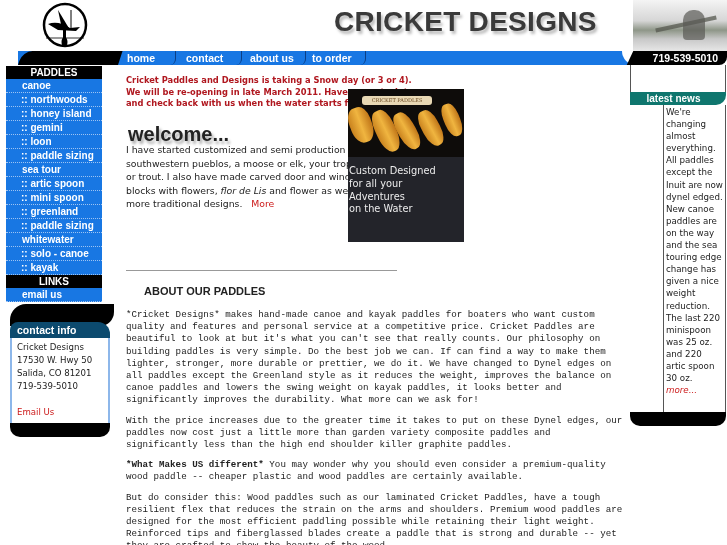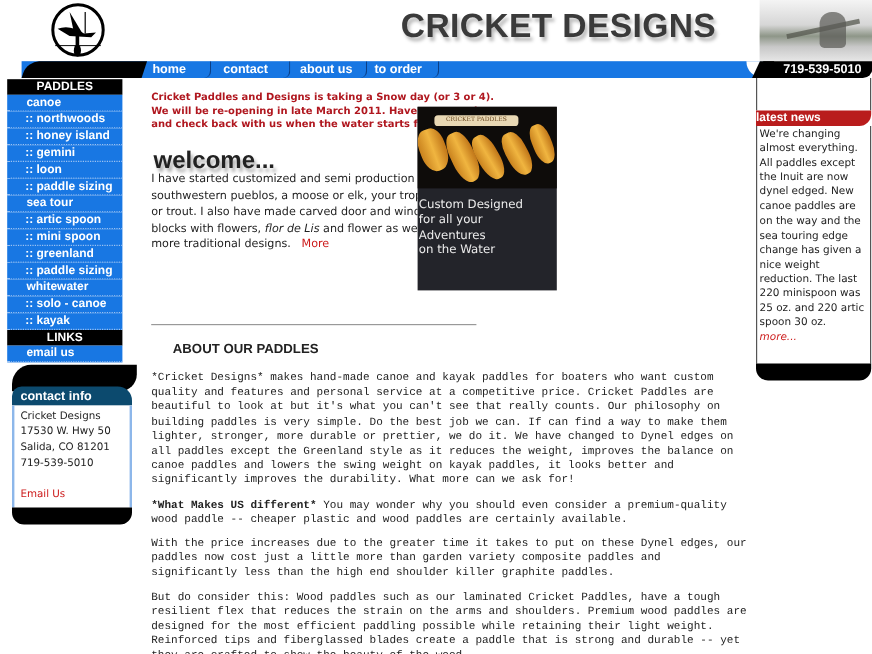--- a/index.html
+++ b/index.html
@@ -48,22 +48,22 @@
   .promo-text { position: absolute; left: 1px; top: 76px; color: #ececec; font-size: 9.8px; line-height: 12.8px; }
 
   .divider { position: absolute; left: 126px; top: 270px; width: 271px; border-top: 1px solid #999; }
   .about-title { position: absolute; left: 144px; top: 285px; font-family: "Liberation Sans", sans-serif; font-weight: bold; font-size: 11px; color: #222; }
   .body-text { position: absolute; left: 126px; top: 309px; width: 500px; font-size: 9.2px; line-height: 12.2px; color: #222; font-family: Liberation Mono, monospace; }
   .body-text p { margin-bottom: 8px; }
 
   
   .news-box { position: absolute; left: 630px; top: 65px; width: 96px; }
   .news-top { height: 27px; border-left: 1px solid #555; border-right: 1px solid #555; }
-  .news-head { height: 13px; background: #b91c1c; color: #fff; font-family: "Liberation Sans", sans-serif; font-weight: bold; font-size: 10px; line-height: 13px; text-align: left; padding-right: 9px; border-radius: 0 0 10px 0; }
-  .news-body { border-left: 1px solid #555; border-right: 1px solid #555; padding: 1px 2px 16px 2px; font-size: 8.7px; line-height: 12.1px; color: #222; }
+  .news-head { height: 13px; background: #0f766e; color: #fff; font-family: "Liberation Sans", sans-serif; font-weight: bold; font-size: 10px; line-height: 13px; text-align: center; padding-right: 9px; border-radius: 0 0 10px 0; }
+  .news-body { border-left: 1px solid #555; border-right: 1px solid #555; padding: 1px 2px 16px 2px; font-size: 8.7px; line-height: 12.1px; color: #222; margin-left: 33px; }
   .news-body .more { color: #cc1a1a; font-style: italic; cursor: pointer; }
   .news-foot { height: 14px; background: #000; border-radius: 0 0 10px 10px; }
 </style>
 </head>
 <body>
 
 <div class="logo">
   <svg width="50" height="48" viewBox="0 0 50 48">
     <circle cx="25" cy="23" r="21" fill="#fff" stroke="#000" stroke-width="2.5"></circle>
     <path d="M18 8 L30 28 L22 27 Z" fill="#000"></path>
@@ -157,22 +157,22 @@
     <div>Adventures</div>
     <div>on the Water</div>
   </div>
 </div>
 
 <div class="divider"></div>
 
 <div class="about-title">ABOUT OUR PADDLES</div>
 <div class="body-text">
   <p>*Cricket Designs* makes hand-made canoe and kayak paddles for boaters who want custom quality and features and personal service at a competitive price. Cricket Paddles are beautiful to look at but it's what you can't see that really counts. Our philosophy on building paddles is very simple. Do the best job we can. If can find a way to make them lighter, stronger, more durable or prettier, we do it. We have changed to Dynel edges on all paddles except the Greenland style as it reduces the weight, improves the balance on canoe paddles and lowers the swing weight on kayak paddles, it looks better and significantly improves the durability. What more can we ask for!</p>
+  <p>With the price increases due to the greater time it takes to put on these Dynel edges, our paddles now cost just a little more than garden variety composite paddles and significantly less than the high end shoulder killer graphite paddles.</p>
   <p><strong>*What Makes US different*</strong><span> You may wonder why you should even consider a premium-quality wood paddle -- cheaper plastic and wood paddles are certainly available.</span></p>
-  <p>With the price increases due to the greater time it takes to put on these Dynel edges, our paddles now cost just a little more than garden variety composite paddles and significantly less than the high end shoulder killer graphite paddles.</p>
   <p>But do consider this: Wood paddles such as our laminated Cricket Paddles, have a tough resilient flex that reduces the strain on the arms and shoulders. Premium wood paddles are designed for the most efficient paddling possible while retaining their light weight. Reinforced tips and fiberglassed blades create a paddle that is strong and durable -- yet they are crafted to show the beauty of the wood.</p>
 </div>
 
 <div class="news-box">
   <div class="news-top"></div>
   <div class="news-head">latest news</div>
   <div class="news-body">
     <div>We're changing almost everything. All paddles except the Inuit are now dynel edged. New canoe paddles are on the way and the sea touring edge change has given a nice weight reduction. The last 220 minispoon was 25 oz. and 220 artic spoon 30 oz.</div>
     <span class="more">more...</span>
   </div>

